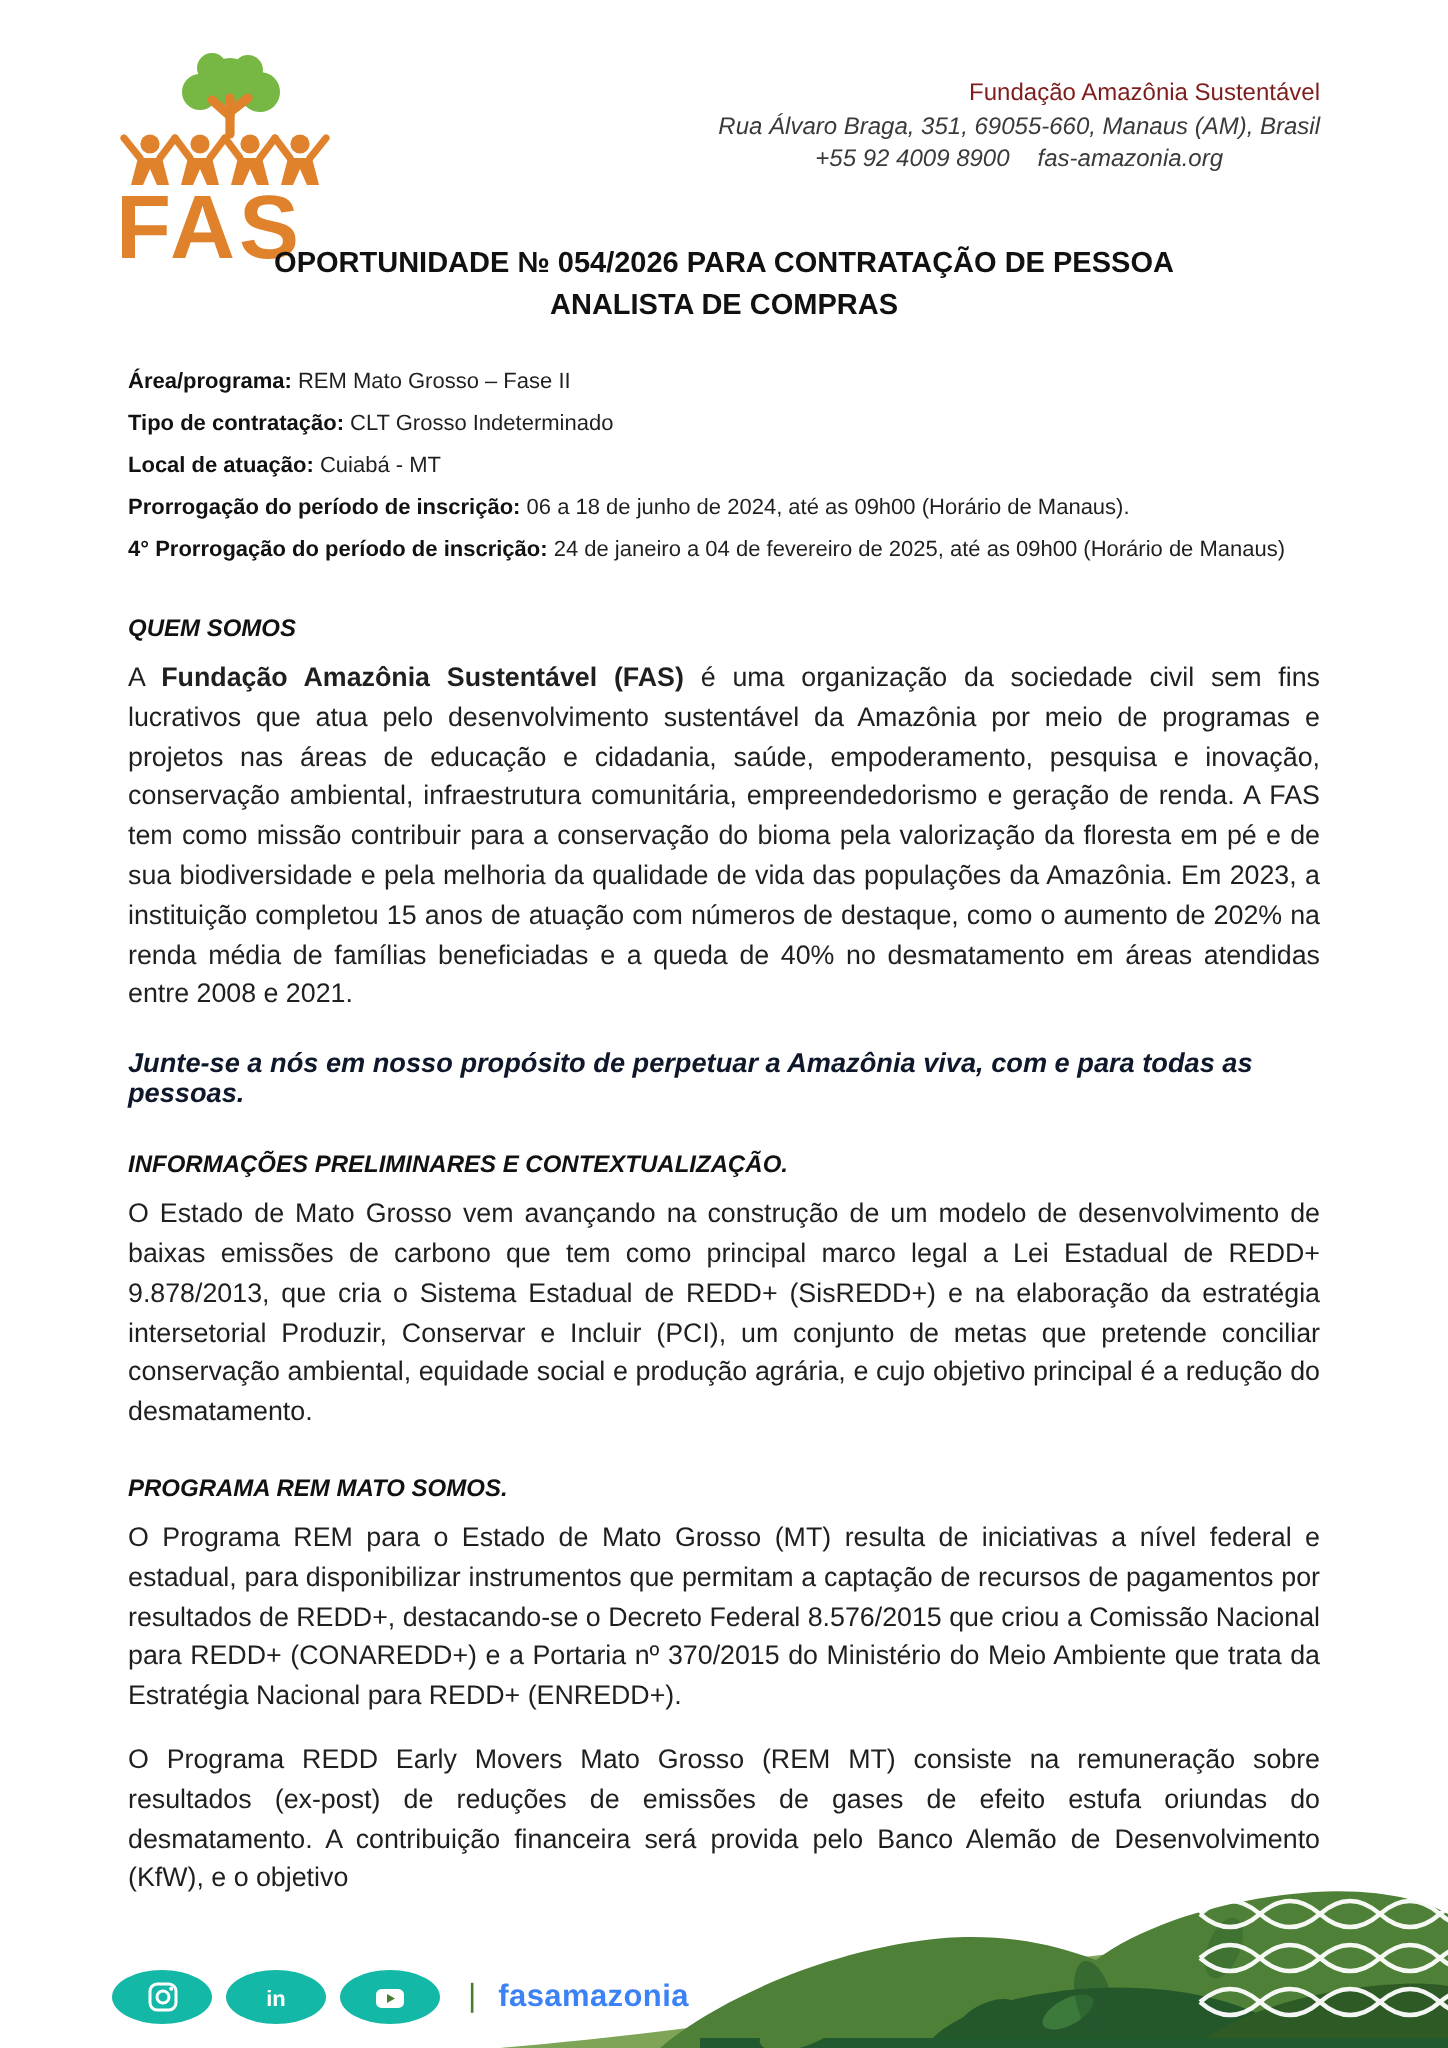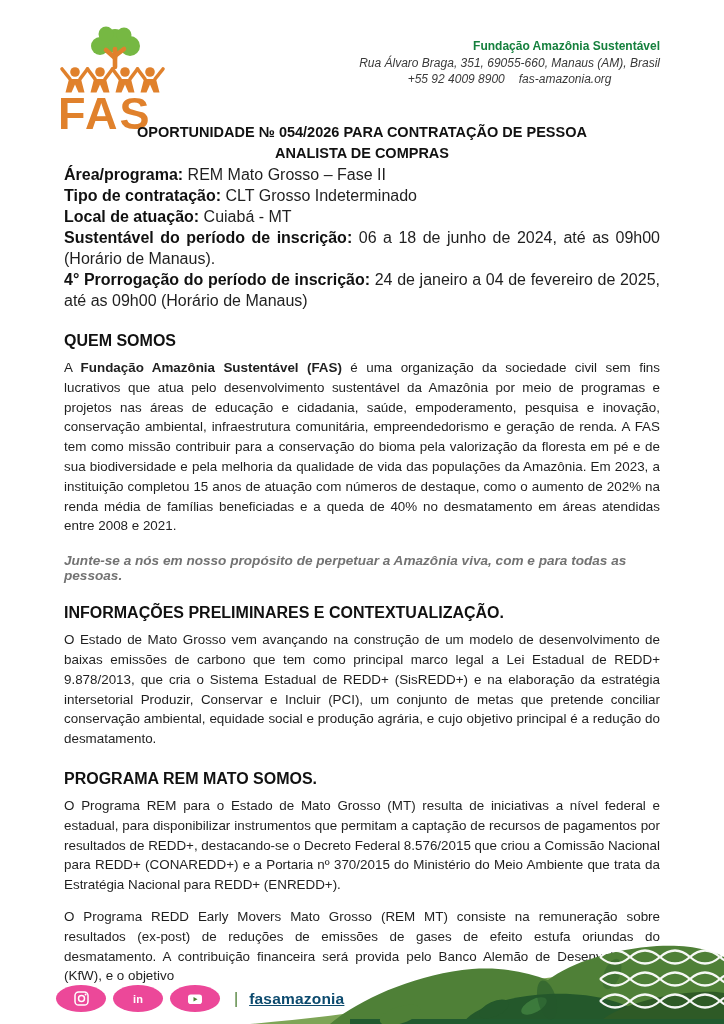--- a/index.html
+++ b/index.html
@@ -6,40 +6,40 @@
   .page{
     position:relative;width:724px;height:1024px;margin:0 auto;
     background:#ffffff;overflow:hidden;
     font-family:"Liberation Sans",sans-serif;color:#1f1f1f;
   }
   
   .doc-header{display:flex;justify-content:space-between;align-items:flex-start;padding:26px 64px 0 58px;height:116px;box-sizing:border-box;}
   .logo{display:flex;flex-direction:column;align-items:flex-start;}
   .logo-fas-text{font-weight:bold;font-size:45px;line-height:40px;letter-spacing:2px;color:#e0812c;margin-left:0;}
   .header-contact{text-align:right;font-size:12px;line-height:16.5px;color:#3a3a3a;padding-top:12px;}
-  .header-contact .org{font-weight:bold;color:#15803d;}
+  .header-contact .org{font-weight:normal;color:#7f1d1d;}
   .header-contact .it{font-style:italic;text-align:center;}
   .header-contact .gap{display:inline-block;width:14px;}
   
   .doc-title{margin:6px 64px 0;text-align:center;font-size:14.5px;font-weight:bold;line-height:21px;color:#111;}
   
   .content{padding:0 64px;}
-  .details{margin-top:0;font-size:16px;line-height:21px;text-align:justify;}
+  .details{margin-top:17px;font-size:11px;line-height:21px;text-align:justify;}
   .details .row{margin:0;}
   .details strong{color:#111;}
-  h2.sec{font-size:16px;font-weight:bold;color:#111;margin:21px 0 7px;}
+  h2.sec{font-size:12px;font-weight:bold;color:#111;margin:21px 0 7px;font-style:italic;}
   p.just{font-size:13.4px;line-height:19.8px;text-align:justify;margin:8px 0 12px;}
-  p.motto{font-size:13.6px;font-weight:bold;font-style:italic;margin:17px 0 10px;color:#737373;}
+  p.motto{font-size:13.6px;font-weight:bold;font-style:italic;margin:17px 0 10px;color:#0f172a;}
   
   .page-footer{position:absolute;left:0;right:0;bottom:0;height:112px;}
   .hills{position:absolute;left:0;bottom:0;width:724px;height:112px;display:block;}
   .social-bar{position:absolute;left:56px;bottom:12px;display:flex;align-items:center;gap:7px;}
-  .sicon{width:50px;height:27px;border-radius:50%;background:#ec4899;display:flex;align-items:center;justify-content:center;cursor:pointer;}
+  .sicon{width:50px;height:27px;border-radius:50%;background:#14b8a6;display:flex;align-items:center;justify-content:center;cursor:pointer;}
   .sep{color:#4a7d31;font-size:16px;margin:0 4px 0 7px;font-weight:normal;}
-  .handle{color:#0c4a6e;font-size:15.5px;font-weight:bold;letter-spacing:.2px;text-decoration:underline;}
+  .handle{color:#3b82f6;font-size:15.5px;font-weight:bold;letter-spacing:.2px;}
 </style>
 </head>
 <body>
 
 <div class="page">
 
   <header class="doc-header">
     <div class="logo">
       <svg width="118" height="68" viewBox="0 0 118 68">
 
@@ -91,21 +91,21 @@
     <span>OPORTUNIDADE № 054/2026 PARA CONTRATAÇÃO DE PESSOA</span><br>
     <span>ANALISTA DE COMPRAS</span>
   </h1>
 
   <main class="content">
 
     <div class="details">
       <div class="row"><strong>Área/programa:</strong> <span>REM Mato Grosso – Fase II</span></div>
       <div class="row"><strong>Tipo de contratação:</strong> <span>CLT Grosso Indeterminado</span></div>
       <div class="row"><strong>Local de atuação:</strong> <span>Cuiabá - MT</span></div>
-      <div class="row"><strong>Sustentável do período de inscrição:</strong> <span>06 a 18 de junho de 2024, até as 09h00 (Horário de Manaus).</span></div>
+      <div class="row"><strong>Prorrogação do período de inscrição:</strong> <span>06 a 18 de junho de 2024, até as 09h00 (Horário de Manaus).</span></div>
       <div class="row"><strong>4° Prorrogação do período de inscrição:</strong> <span>24 de janeiro a 04 de fevereiro de 2025, até as 09h00 (Horário de Manaus)</span></div>
     </div>
 
     <h2 class="sec">QUEM SOMOS</h2>
     <p class="just"><span>A </span><strong>Fundação Amazônia Sustentável (FAS)</strong><span> é uma organização da sociedade civil sem fins lucrativos que atua pelo desenvolvimento sustentável da Amazônia por meio de programas e projetos nas áreas de educação e cidadania, saúde, empoderamento, pesquisa e inovação, conservação ambiental, infraestrutura comunitária, empreendedorismo e geração de renda. A FAS tem como missão contribuir para a conservação do bioma pela valorização da floresta em pé e de sua biodiversidade e pela melhoria da qualidade de vida das populações da Amazônia. Em 2023, a instituição completou 15 anos de atuação com números de destaque, como o aumento de 202% na renda média de famílias beneficiadas e a queda de 40% no desmatamento em áreas atendidas entre 2008 e 2021.</span></p>
 
     <p class="motto">Junte-se a nós em nosso propósito de perpetuar a Amazônia viva, com e para todas as pessoas.</p>
 
     <h2 class="sec">INFORMAÇÕES PRELIMINARES E CONTEXTUALIZAÇÃO.</h2>
     <p class="just">O Estado de Mato Grosso vem avançando na construção de um modelo de desenvolvimento de baixas emissões de carbono que tem como principal marco legal a Lei Estadual de REDD+ 9.878/2013, que cria o Sistema Estadual de REDD+ (SisREDD+) e na elaboração da estratégia intersetorial Produzir, Conservar e Incluir (PCI), um conjunto de metas que pretende conciliar conservação ambiental, equidade social e produção agrária, e cujo objetivo principal é a redução do desmatamento.</p>

